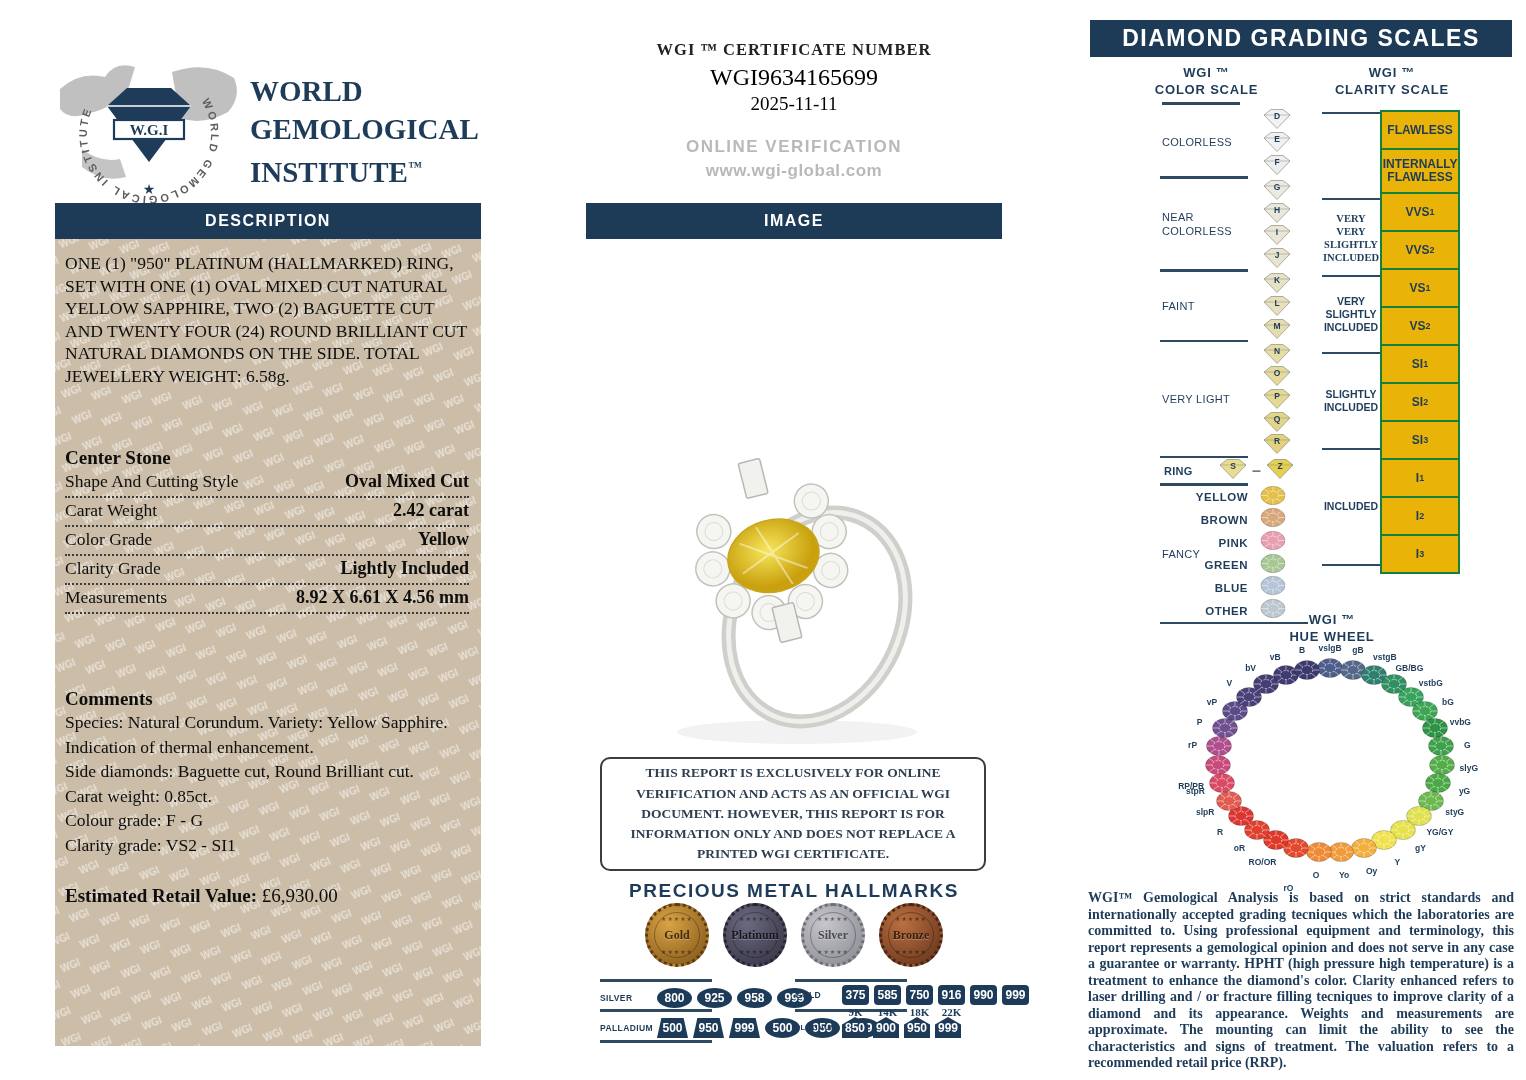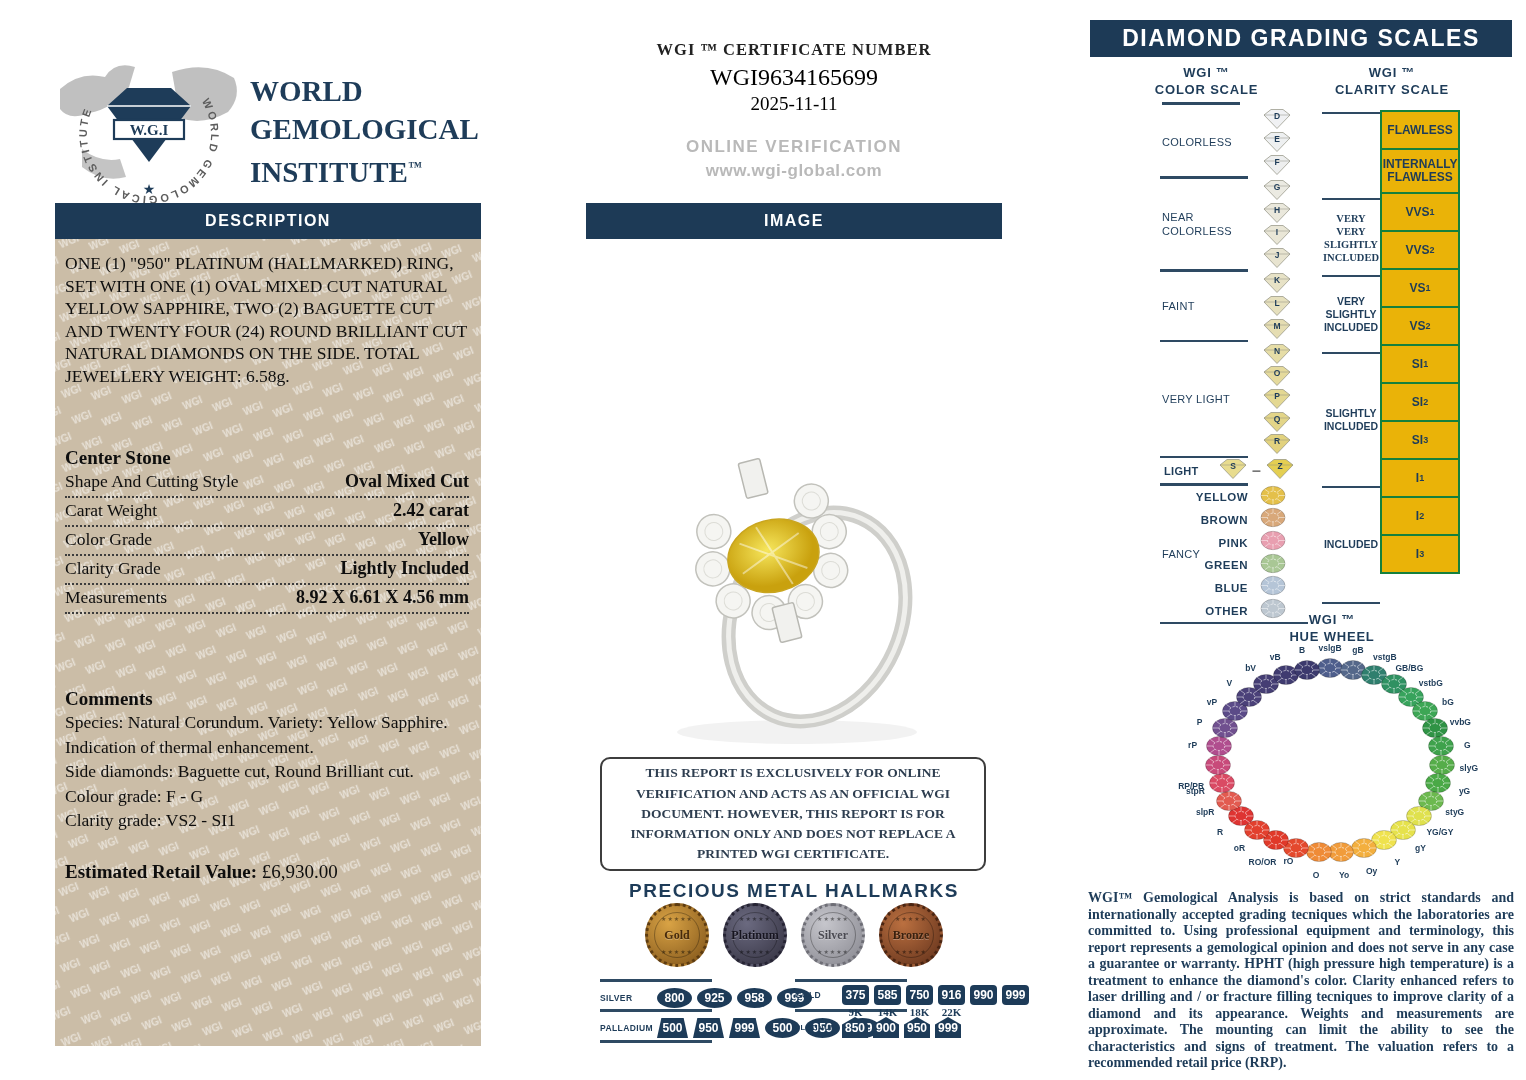--- a/index.html
+++ b/index.html
@@ -157,20 +157,21 @@
         <div class="cs-row">
           <span>Measurements</span>
           <b>8.92 X 6.61 X 4.56 mm</b>
         </div>
       </div>
     <div class="cm-title">Comments</div>
     <div id="comment-lines">
         <div class="cm-line">Species: Natural Corundum. Variety: Yellow Sapphire.</div>
         <div class="cm-line">Indication of thermal enhancement.</div>
         <div class="cm-line">Side diamonds: Baguette cut, Round Brilliant cut.</div>
+        <div class="cm-line">Carat weight: 0.85ct.</div>
         <div class="cm-line">Colour grade: F - G</div>
         <div class="cm-line">Clarity grade: VS2 - SI1</div>
       </div>
     <div class="erv">
       <b>Estimated Retail Value:</b>
       <span>£6,930.00</span>
     </div>
   </div>
 </div>
 
@@ -437,21 +438,21 @@
         <svg width="30" height="22" viewBox="0 0 30 22">
     <polygon points="2,7 9,1.5 21,1.5 28,7 15,20.5" fill="#e2d27e" stroke="#8f8f80" stroke-width="0.7"></polygon>
     <polyline points="2,7 28,7 M9,1.5 11.5,7 15,2 18.5,7 21,1.5 M11.5,7 15,20.5 18.5,7" stroke="#8f8f80" stroke-width="0.5" fill="none"></polyline>
     <text x="15" y="10.8" text-anchor="middle" font-size="8.5" font-weight="bold" fill="#1e3c59">R</text>
         </svg>
       </div>
     </div>
     <div class="csc-div"></div>
     <div class="csc-group">
       <div class="csc-row" style="height: 25px;">
-        <span style="font-size: 11px; font-weight: bold; color: rgb(30, 60, 89); margin-left: 8px; width: 54px; letter-spacing: 0.3px;">LIGHT</span>
+        <span style="font-size: 11px; font-weight: bold; color: rgb(30, 60, 89); margin-left: 8px; width: 54px; letter-spacing: 0.3px;">RING</span>
         <span><svg width="30" height="22" viewBox="0 0 30 22">
     <polygon points="2,7 9,1.5 21,1.5 28,7 15,20.5" fill="#e8dc8e" stroke="#8f8f80" stroke-width="0.7"></polygon>
     <polyline points="2,7 28,7 M9,1.5 11.5,7 15,2 18.5,7 21,1.5 M11.5,7 15,20.5 18.5,7" stroke="#8f8f80" stroke-width="0.5" fill="none"></polyline>
     <text x="15" y="10.8" text-anchor="middle" font-size="8.5" font-weight="bold" fill="#1e3c59">S</text>
           </svg></span>
         <span style="color: rgb(119, 119, 119); font-weight: bold; margin: 0px 4px;"> – </span>
         <span><svg width="30" height="22" viewBox="0 0 30 22">
     <polygon points="2,7 9,1.5 21,1.5 28,7 15,20.5" fill="#e4cf52" stroke="#8f8f80" stroke-width="0.7"></polygon>
     <polyline points="2,7 28,7 M9,1.5 11.5,7 15,2 18.5,7 21,1.5 M11.5,7 15,20.5 18.5,7" stroke="#8f8f80" stroke-width="0.5" fill="none"></polyline>
     <text x="15" y="10.8" text-anchor="middle" font-size="8.5" font-weight="bold" fill="#1e3c59">Z</text>
@@ -510,21 +511,21 @@
           </svg></span>
       </div>
     </div>
     <div class="csc-div" style="width: 148px;"></div>
   </div>
 <div class="abs" id="clarity-scale">
   <div id="clarity-labels">
       <div class="cl-group" style="height: 86px;"></div>
       <div class="cl-group" style="height: 77px; font-family: Liberation Serif, serif;">VERY VERY SLIGHTLY INCLUDED</div>
       <div class="cl-group" style="height: 77px;">VERY SLIGHTLY INCLUDED</div>
-      <div class="cl-group" style="height: 134px;">SLIGHTLY INCLUDED</div>
+      <div class="cl-group" style="height: 96px;">SLIGHTLY INCLUDED</div>
       <div class="cl-group" style="height: 115.5px;">INCLUDED</div>
     </div>
   <div id="clarity-cells">
       <div class="cl-cell" style="height: 40px;">FLAWLESS</div>
       <div class="cl-cell" style="height: 46px;">INTERNALLY FLAWLESS</div>
       <div class="cl-cell" style="height: 38.5px;">VVS<sub>1</sub></div>
       <div class="cl-cell" style="height: 38.5px;">VVS<sub>2</sub></div>
       <div class="cl-cell" style="height: 38.5px;">VS<sub>1</sub></div>
       <div class="cl-cell" style="height: 38.5px;">VS<sub>2</sub></div>
       <div class="cl-cell" style="height: 38.5px;">SI<sub>1</sub></div>
@@ -639,21 +640,21 @@
     <ellipse cx="13" cy="10" rx="12" ry="9.2" fill="#ef8b37" stroke="rgba(0,0,0,0.3)" stroke-width="0.7"></ellipse>
     <ellipse cx="13" cy="10" rx="5.6" ry="4.3" fill="none" stroke="rgba(255,255,255,0.75)" stroke-width="0.8" stroke-dasharray="2,1.4"></ellipse>
     <path d="M13,0.8 13,5.7 M13,14.3 13,19.2 M1,10 7.4,10 M18.6,10 25,10 M4.5,3.5 9,6.8 M17,13.2 21.5,16.5 M21.5,3.5 17,6.8 M9,13.2 4.5,16.5" stroke="rgba(255,255,255,0.6)" stroke-width="0.8"></path>
       </svg></div>
     <div class="hw-label" style="left: 155.938px; top: 275.415px;">O</div>
     <div class="hw-stone" style="left: 136.471px; top: 249.781px;"><svg width="27" height="22" viewBox="0 0 26 20">
     <ellipse cx="13" cy="10" rx="12" ry="9.2" fill="#e4492d" stroke="rgba(0,0,0,0.3)" stroke-width="0.7"></ellipse>
     <ellipse cx="13" cy="10" rx="5.6" ry="4.3" fill="none" stroke="rgba(255,255,255,0.75)" stroke-width="0.8" stroke-dasharray="2,1.4"></ellipse>
     <path d="M13,0.8 13,5.7 M13,14.3 13,19.2 M1,10 7.4,10 M18.6,10 25,10 M4.5,3.5 9,6.8 M17,13.2 21.5,16.5 M21.5,3.5 17,6.8 M9,13.2 4.5,16.5" stroke="rgba(255,255,255,0.6)" stroke-width="0.8"></path>
       </svg></div>
-    <div class="hw-label" style="left: 128.389px; top: 261px;">rO</div>
+    <div class="hw-label" style="left: 128.389px; top: 288px;">rO</div>
     <div class="hw-stone" style="left: 115.646px; top: 242.44px;"><svg width="27" height="22" viewBox="0 0 26 20">
     <ellipse cx="13" cy="10" rx="12" ry="9.2" fill="#e03929" stroke="rgba(0,0,0,0.3)" stroke-width="0.7"></ellipse>
     <ellipse cx="13" cy="10" rx="5.6" ry="4.3" fill="none" stroke="rgba(255,255,255,0.75)" stroke-width="0.8" stroke-dasharray="2,1.4"></ellipse>
     <path d="M13,0.8 13,5.7 M13,14.3 13,19.2 M1,10 7.4,10 M18.6,10 25,10 M4.5,3.5 9,6.8 M17,13.2 21.5,16.5 M21.5,3.5 17,6.8 M9,13.2 4.5,16.5" stroke="rgba(255,255,255,0.6)" stroke-width="0.8"></path>
       </svg></div>
     <div class="hw-label" style="left: 102.543px; top: 261.676px;">RO/OR</div>
     <div class="hw-stone" style="left: 97.0463px; top: 231.806px;"><svg width="27" height="22" viewBox="0 0 26 20">
     <ellipse cx="13" cy="10" rx="12" ry="9.2" fill="#e2402e" stroke="rgba(0,0,0,0.3)" stroke-width="0.7"></ellipse>
     <ellipse cx="13" cy="10" rx="5.6" ry="4.3" fill="none" stroke="rgba(255,255,255,0.75)" stroke-width="0.8" stroke-dasharray="2,1.4"></ellipse>
     <path d="M13,0.8 13,5.7 M13,14.3 13,19.2 M1,10 7.4,10 M18.6,10 25,10 M4.5,3.5 9,6.8 M17,13.2 21.5,16.5 M21.5,3.5 17,6.8 M9,13.2 4.5,16.5" stroke="rgba(255,255,255,0.6)" stroke-width="0.8"></path>

